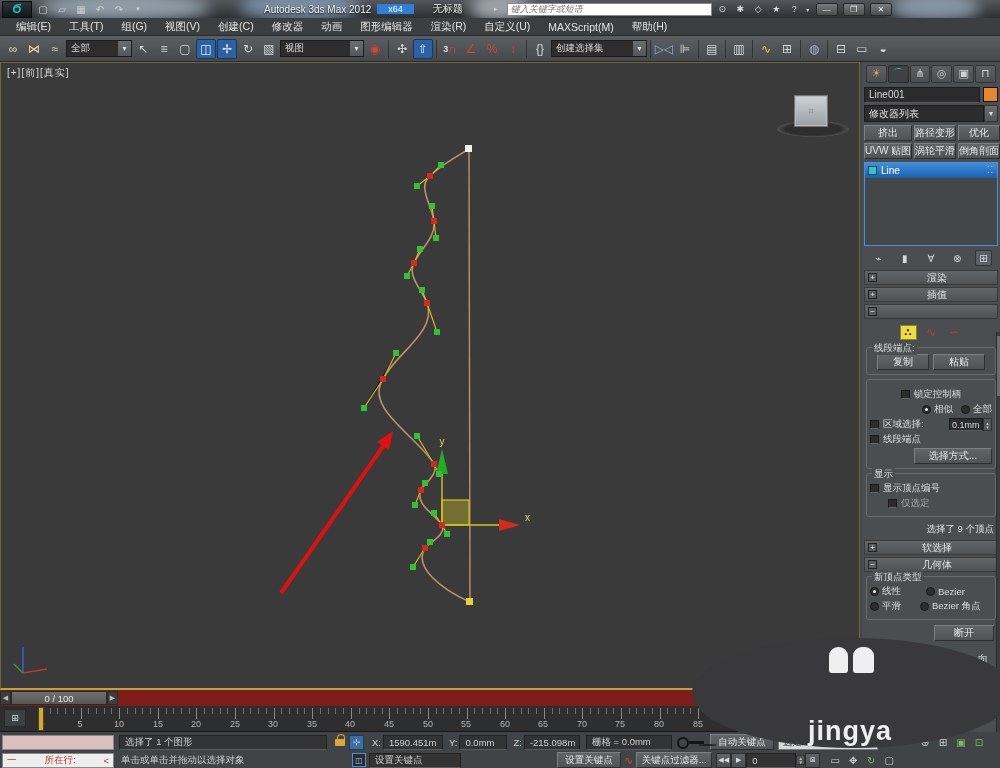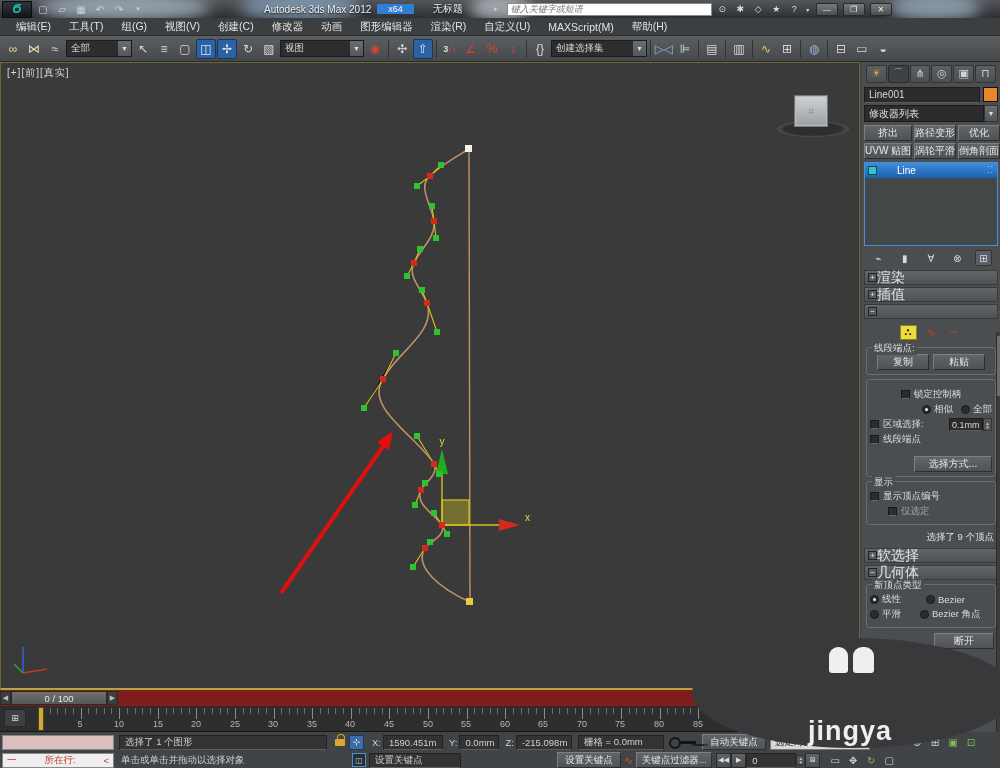--- a/index.html
+++ b/index.html
@@ -47,29 +47,29 @@
 .fld{background:#2c2c2c;border:1px solid #1c1c1c;border-bottom-color:#5a5a5a;color:#d6d6d6}
 .objname{display:flex;gap:3px;align-items:center;height:19px;margin:1px 0}
 .objname .fld{flex:1;height:16px;font-size:10px;padding:0 4px;display:flex;align-items:center}
 .swatch{width:15px;height:15px;background:#e8862c;border:1px solid #111}
 .modlist{display:flex;height:17px;margin:1px 0}
 .modlist .val{flex:1;background:#2c2c2c;border:1px solid #1b1b1b;display:flex;align-items:center;padding:0 4px;color:#e0e0e0;font-size:10px}
 .modlist .arr{width:14px;background:linear-gradient(#6a6e71,#53575a);border:1px solid #333;display:flex;align-items:center;justify-content:center;font-size:7px}
 #modbtns{display:grid;grid-template-columns:1fr 1fr 1fr 1fr;gap:2px;margin:3px 0}
 .b3{background:linear-gradient(#616568,#4f5356);border:1px solid #2e2e2e;border-top-color:#7c8083;border-left-color:#7c8083;color:#e6e6e6;font-size:10px;height:16px;display:flex;align-items:center;justify-content:center;white-space:nowrap}
 #stack{height:84px;background:#434748;border:1px solid #4a90d9;margin:2px 0;position:relative}
-.stackrow{height:15px;background:linear-gradient(#3e8edd,#1d5fae);display:flex;align-items:center;gap:20px;padding:0 3px;color:#fff}
+.stackrow{height:15px;background:linear-gradient(#3e8edd,#1d5fae);display:flex;align-items:center;gap:4px;padding:0 3px;color:#fff}
 .stackrow .sqicon{width:9px;height:9px;background:#39c2c8;border:1px solid #0d4f52}
 .stackrow .dots{margin-left:auto;color:#bcd9f5;font-size:8px;letter-spacing:1px}
 #stacktools{display:flex;justify-content:space-between;padding:2px 6px;height:20px;align-items:center}
 .sticon{width:17px;height:16px;display:flex;align-items:center;justify-content:center;color:#d9d9d9;font-size:10px}
 .sticon.on{background:#59606a;border:1px solid #333;border-radius:2px}
 .roll{height:15px;background:linear-gradient(#626669,#4e5255);border:1px solid #3a3a3a;display:flex;align-items:center;margin-top:2px;position:relative}
 .roll .pm{width:9px;height:9px;border:1px solid #222;background:#585c5f;color:#eee;font-size:8px;line-height:7px;text-align:center;margin-left:3px}
-.roll .cap{flex:1;text-align:left;font-size:14px;color:#e3e3e3}
+.roll .cap{flex:1;text-align:center;font-size:10px;color:#e3e3e3}
 .grp{border:1px solid #686c6e;border-radius:3px;margin:4px 2px;position:relative;padding:6px 3px 4px 3px}
 .grp .gcap{position:absolute;top:-6px;left:5px;background:#4a4e50;padding:0 2px;font-size:9.5px;color:#dedede}
 .cbrow{display:flex;align-items:center;gap:4px;margin:2px 0;font-size:9.5px;color:#dcdcdc}
 .cb{width:9px;height:9px;background:#2c2c2c;border:1px solid #191919;border-bottom-color:#666;flex:none}
 .rad{width:9px;height:9px;border-radius:50%;background:#2c2c2c;border:1px solid #191919;flex:none;position:relative}
 .rad.on::after{content:"";position:absolute;left:2px;top:2px;width:3px;height:3px;border-radius:50%;background:#f3f3f3}
 .spin{display:flex;height:13px}
 .spin .fld{width:34px;font-size:9px;display:flex;align-items:center;padding:0 2px}
 .spin .ud{width:9px;display:flex;flex-direction:column;justify-content:center;font-size:5px;color:#ccc;background:#555;border:1px solid #333;line-height:4px;text-align:center}
 .selicons{display:flex;gap:6px;justify-content:center;align-items:center;height:22px;margin-top:2px}
@@ -398,21 +398,21 @@
         <span>区域选择:</span>
         <span class="spin" style="margin-left:auto">
           <span class="fld">0.1mm</span>
             <span class="ud">▴<br>▾</span>
         </span>
       </div>
       <div class="cbrow">
         <span class="cb"></span>
         <span>线段端点</span>
       </div>
-      <div class="row" style="justify-content:flex-end;margin-top:10px">
+      <div class="row" style="justify-content:flex-end;margin-top:2px">
         <span class="b3" style="width:78px">选择方式...</span>
       </div>
     </div>
 
     <div class="grp">
       <span class="gcap">显示</span>
       <div class="cbrow">
         <span class="cb"></span>
         <span>显示顶点编号</span>
       </div>
@@ -503,21 +503,21 @@
   <div class="abs" id="statusbar">
 
     <div class="srow" style="top:1px">
       <span class="listener pink"></span>
       <span class="statfld" style="margin-left:5px;width:208px">选择了 1 个图形</span>
       <span class="lock"></span>
       <span class="absrel">⊹</span>
       <span class="coordlbl">X:</span>
       <span class="statfld" style="width:60px">1590.451m</span>
       <span class="coordlbl">Y:</span>
-      <span class="statfld" style="width:40px">0.0mm</span>
+      <span class="statfld" style="width:48px">0.0mm</span>
       <span class="coordlbl">Z:</span>
       <span class="statfld" style="width:56px">-215.098m</span>
       <span class="statfld" style="margin-left:6px;width:86px">栅格 = 0.0mm</span>
       <span class="key"></span>
       <span class="b3 skbtn">自动关键点</span>
       <span class="ldrop" style="margin-left:4px">
         <span class="val">选定对象</span>
           <span class="arr">▼</span>
       </span>
       <span class="navico" style="margin-left:38px">⊕</span>

